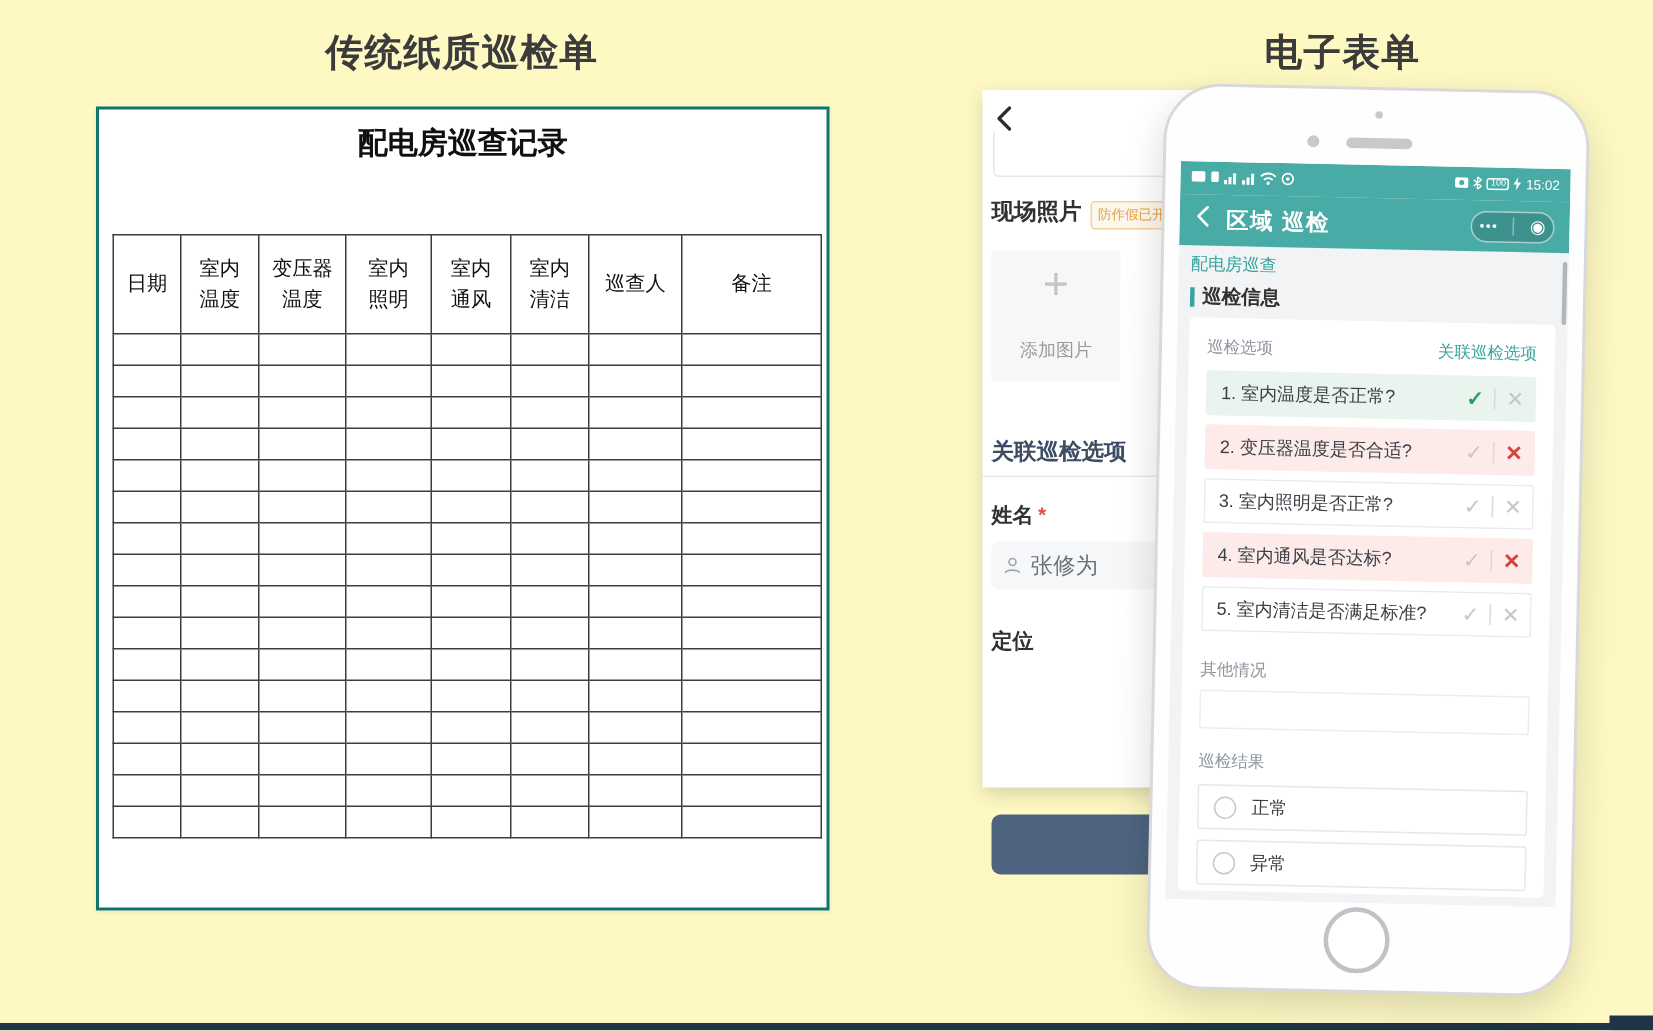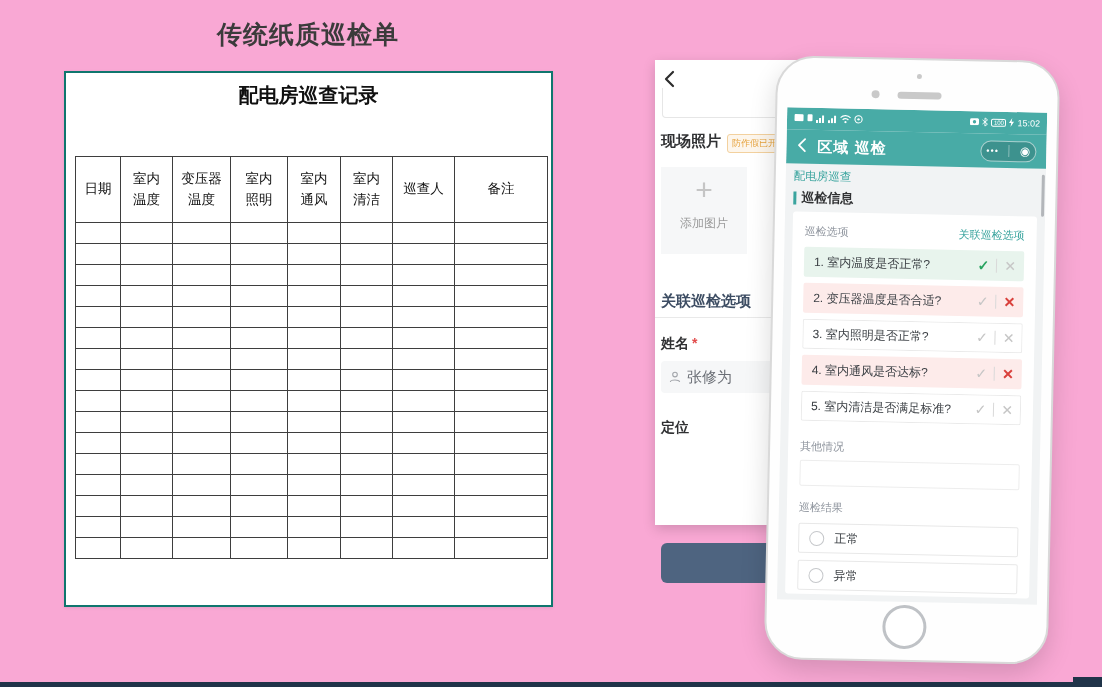--- a/index.html
+++ b/index.html
@@ -1,17 +1,17 @@
 <!DOCTYPE html>
 <html><head>
 <meta charset="utf-8">
 <style>
   * { margin:0; padding:0; box-sizing:border-box; }
   body { background:#e8e8e8; font-family:"Liberation Sans", sans-serif; }
-  .stage { position:relative; width:1102px; height:687px; margin:0 auto; background:#f9a8d4; overflow:hidden; }
+  .stage { position:relative; width:1102px; height:687px; margin:0 auto; background:#fef9c3; overflow:hidden; }
 
   
   .panel-title { position:absolute; font-weight:bold; font-size:25px; color:#3b3b3b; text-align:center; letter-spacing:1px; }
   .panel-title.left  { left:108px; top:18px; width:400px; }
   .panel-title.right { left:745px; top:18px; width:300px; }
 
   
   .paper { position:absolute; left:64px; top:71px; width:489px; height:536px; background:#fff; border:2px solid #0f766e; box-shadow:0 1px 3px rgba(0,0,0,.08); }
   .paper-title { text-align:center; margin-top:9px; font-family:"Liberation Serif", serif; font-weight:bold; font-size:20px; color:#101010; }
   .paper-fields { position:absolute; left:21px; right:13px; top:44px; display:flex; justify-content:space-between; font-family:"Liberation Serif", serif; font-weight:bold; font-size:15px; color:#101010; }
@@ -23,21 +23,21 @@
   .paper-table tbody td { height:21px; }
 
   
   .bg-panel { position:absolute; left:655px; top:60px; width:150px; height:465px; background:#fff; box-shadow:0 4px 12px rgba(0,0,0,.16); z-index:1; }
   .bp-back { position:absolute; left:8px; top:10px; }
   .bp-input-partial { position:absolute; left:7px; top:28px; width:136px; height:30px; border:1px solid #e6e6e6; border-top:none; border-radius:0 0 4px 4px; background:#fff; }
   .bp-photo-label { position:absolute; left:6px; top:72px; font-size:15px; font-weight:bold; color:#303133; }
   .bp-badge { position:absolute; left:72px; top:74px; padding:2px 4px; font-size:9px; color:#e6a23c; background:#fdf6ec; border:1px solid #f3d19e; border-radius:3px; white-space:nowrap; }
   .bp-upload { position:absolute; left:6px; top:107px; width:86px; height:87px; background:#f6f7f8; text-align:center; }
   .bp-plus { font-size:30px; font-weight:200; color:#c5c5c5; line-height:46px; }
-  .bp-upload-label { font-size:12px; color:#9a9a9a; margin-top:2px; }
+  .bp-upload-label { font-size:12px; color:#9a9a9a; margin-top:12px; }
   .bp-inspector { position:absolute; left:6px; top:232px; font-size:15px; font-weight:bold; color:#3d4d63; }
   .bp-divider { position:absolute; left:0; top:257px; width:150px; height:1px; background:#e9e9e9; }
   .bp-field-label { position:absolute; left:6px; font-size:14px; font-weight:bold; color:#303133; }
   .req { color:#e24c4c; margin-left:3px; }
   .bp-field { position:absolute; left:6px; width:142px; background:#f6f7f8; border-radius:4px; display:flex; align-items:center; padding:0 8px; color:#6b6f76; font-size:15px; }
   .bp-field .ficon { margin-right:6px; display:inline-flex; }
   .bp-name-field { top:301px; height:32px; }
   .bp-loc-field  { top:384px; height:72px; align-items:flex-start; padding-top:9px; }
   .bp-submit { position:absolute; left:6px; top:483px; width:142px; height:40px; background:#4e6480; border-radius:6px; border:none; }
 
@@ -285,20 +285,21 @@
             <td></td>
             <td></td>
             <td></td>
             <td></td>
             <td></td>
           </tr>
         </tbody>
     </table>
   </div>
 
+  <div class="panel-title right">电子表单</div>
 
   <div class="bg-panel">
     <span class="bp-back">
       <svg width="14" height="18" viewBox="0 0 14 18">
           <polyline points="10,2 3,9 10,16" fill="none" stroke="#2d2d2d" stroke-width="2.2" stroke-linecap="round" stroke-linejoin="round"></polyline>
         </svg>
     </span>
     <div class="bp-input-partial"></div>
     <div class="bp-photo-label">现场照片</div>
     <div class="bp-badge">防作假已开启</div>

